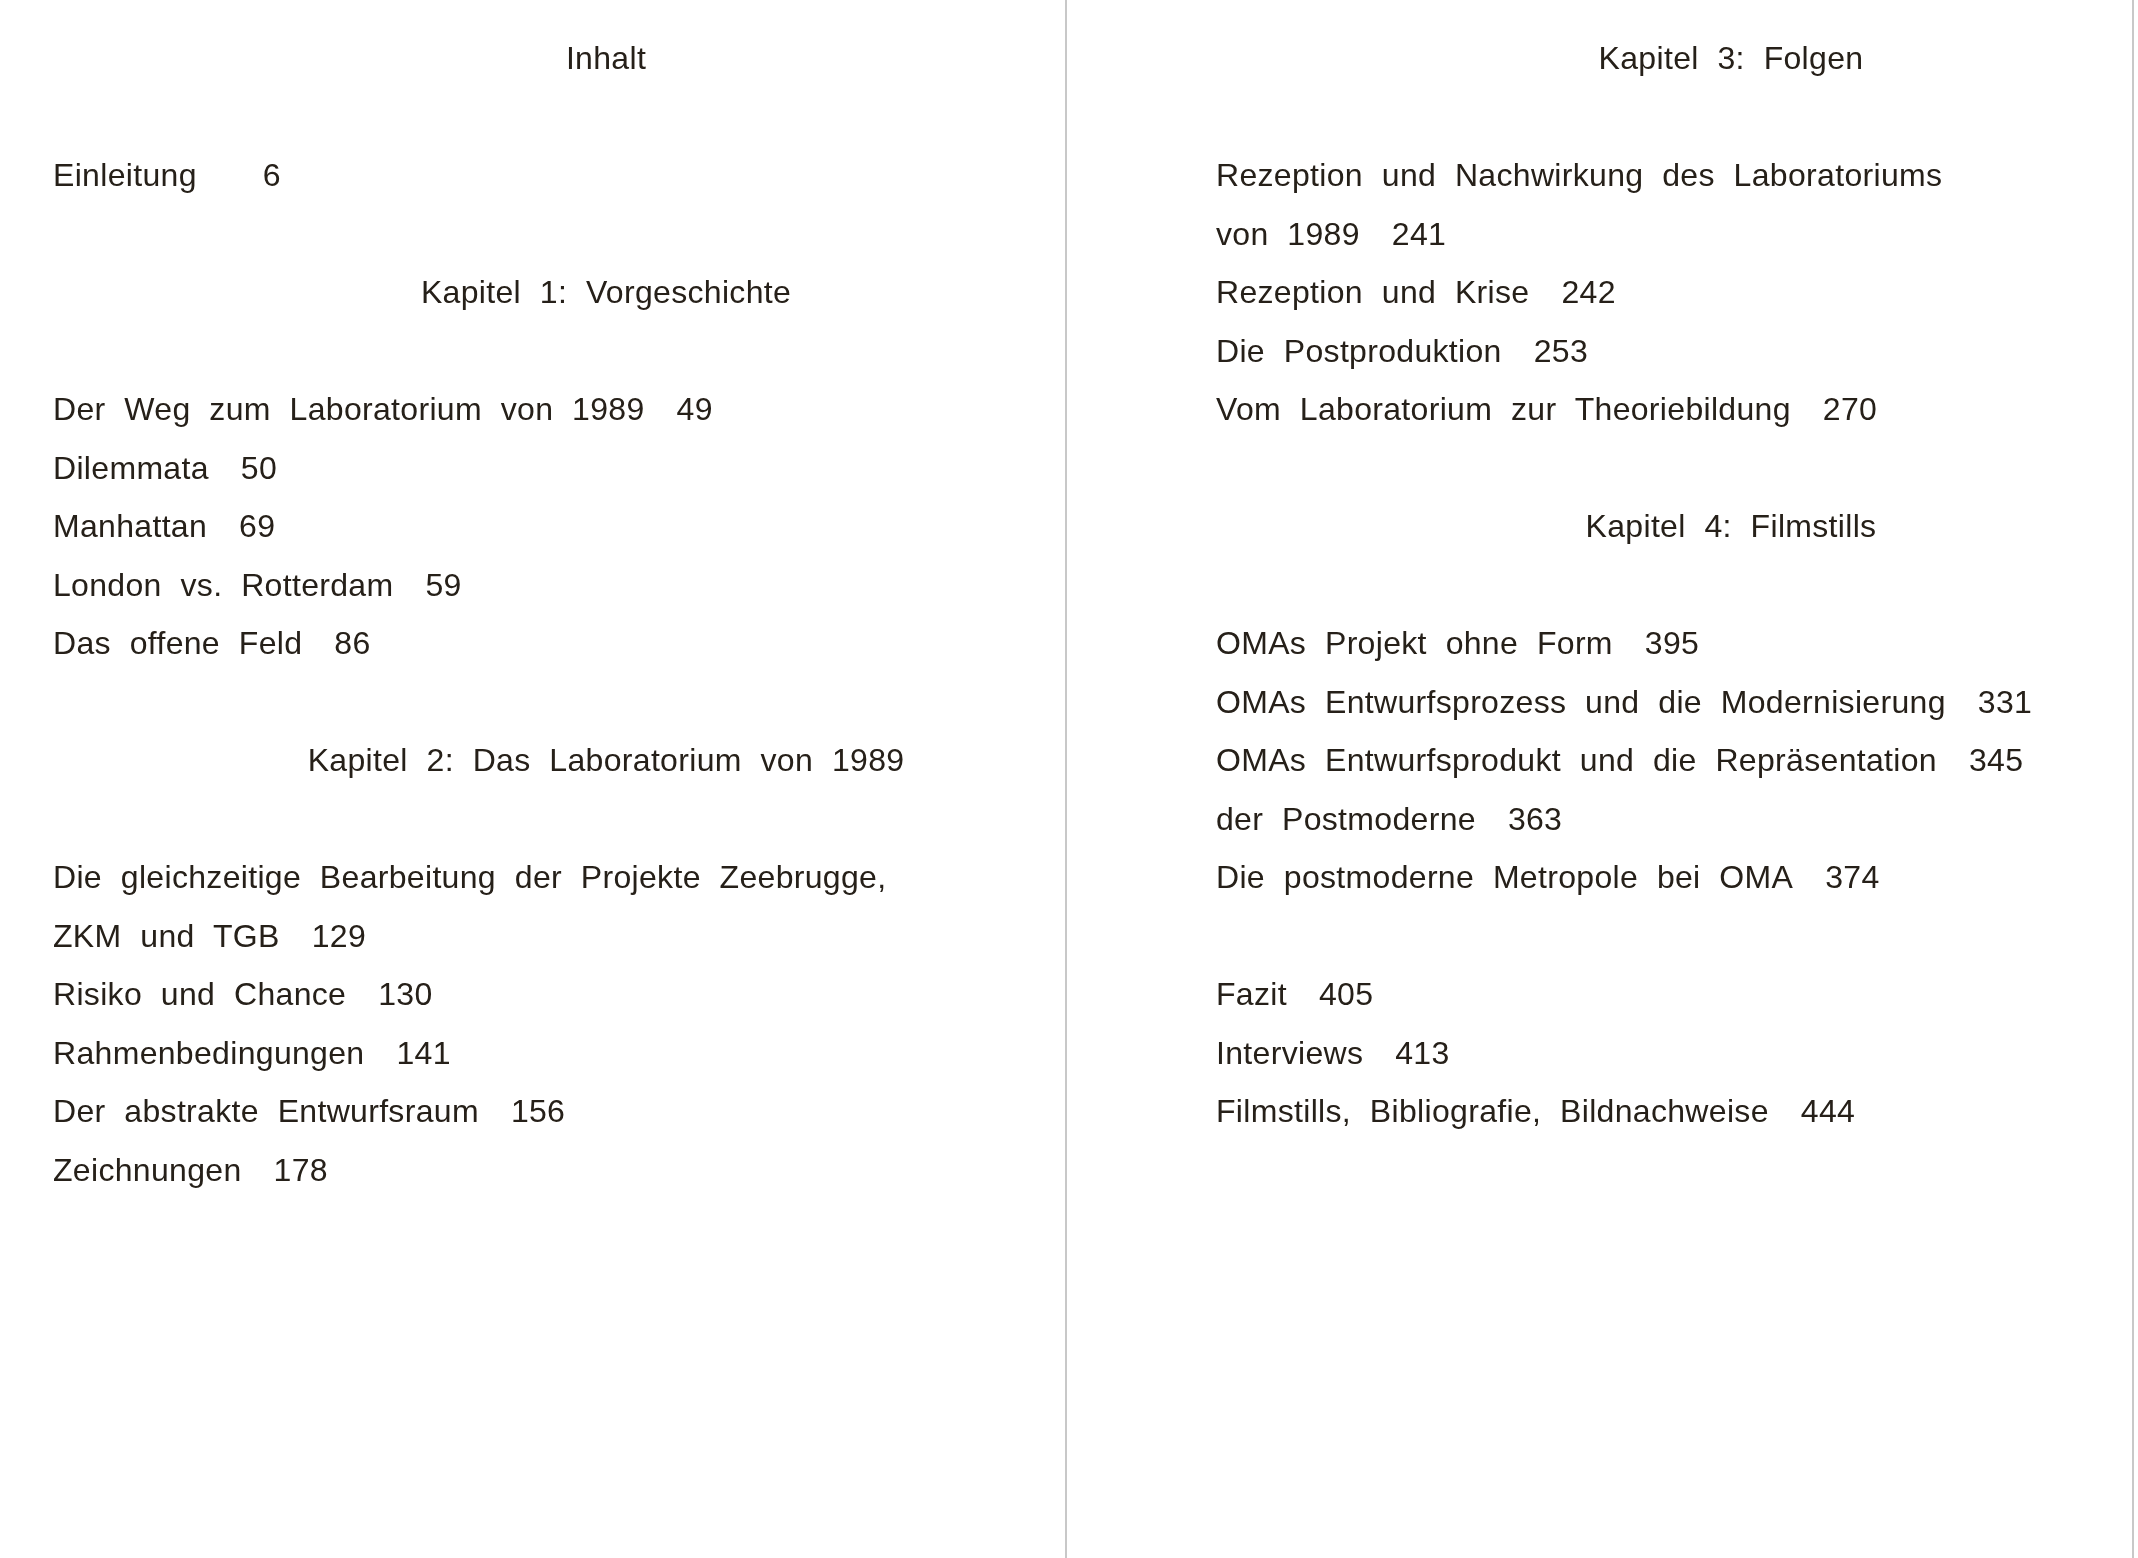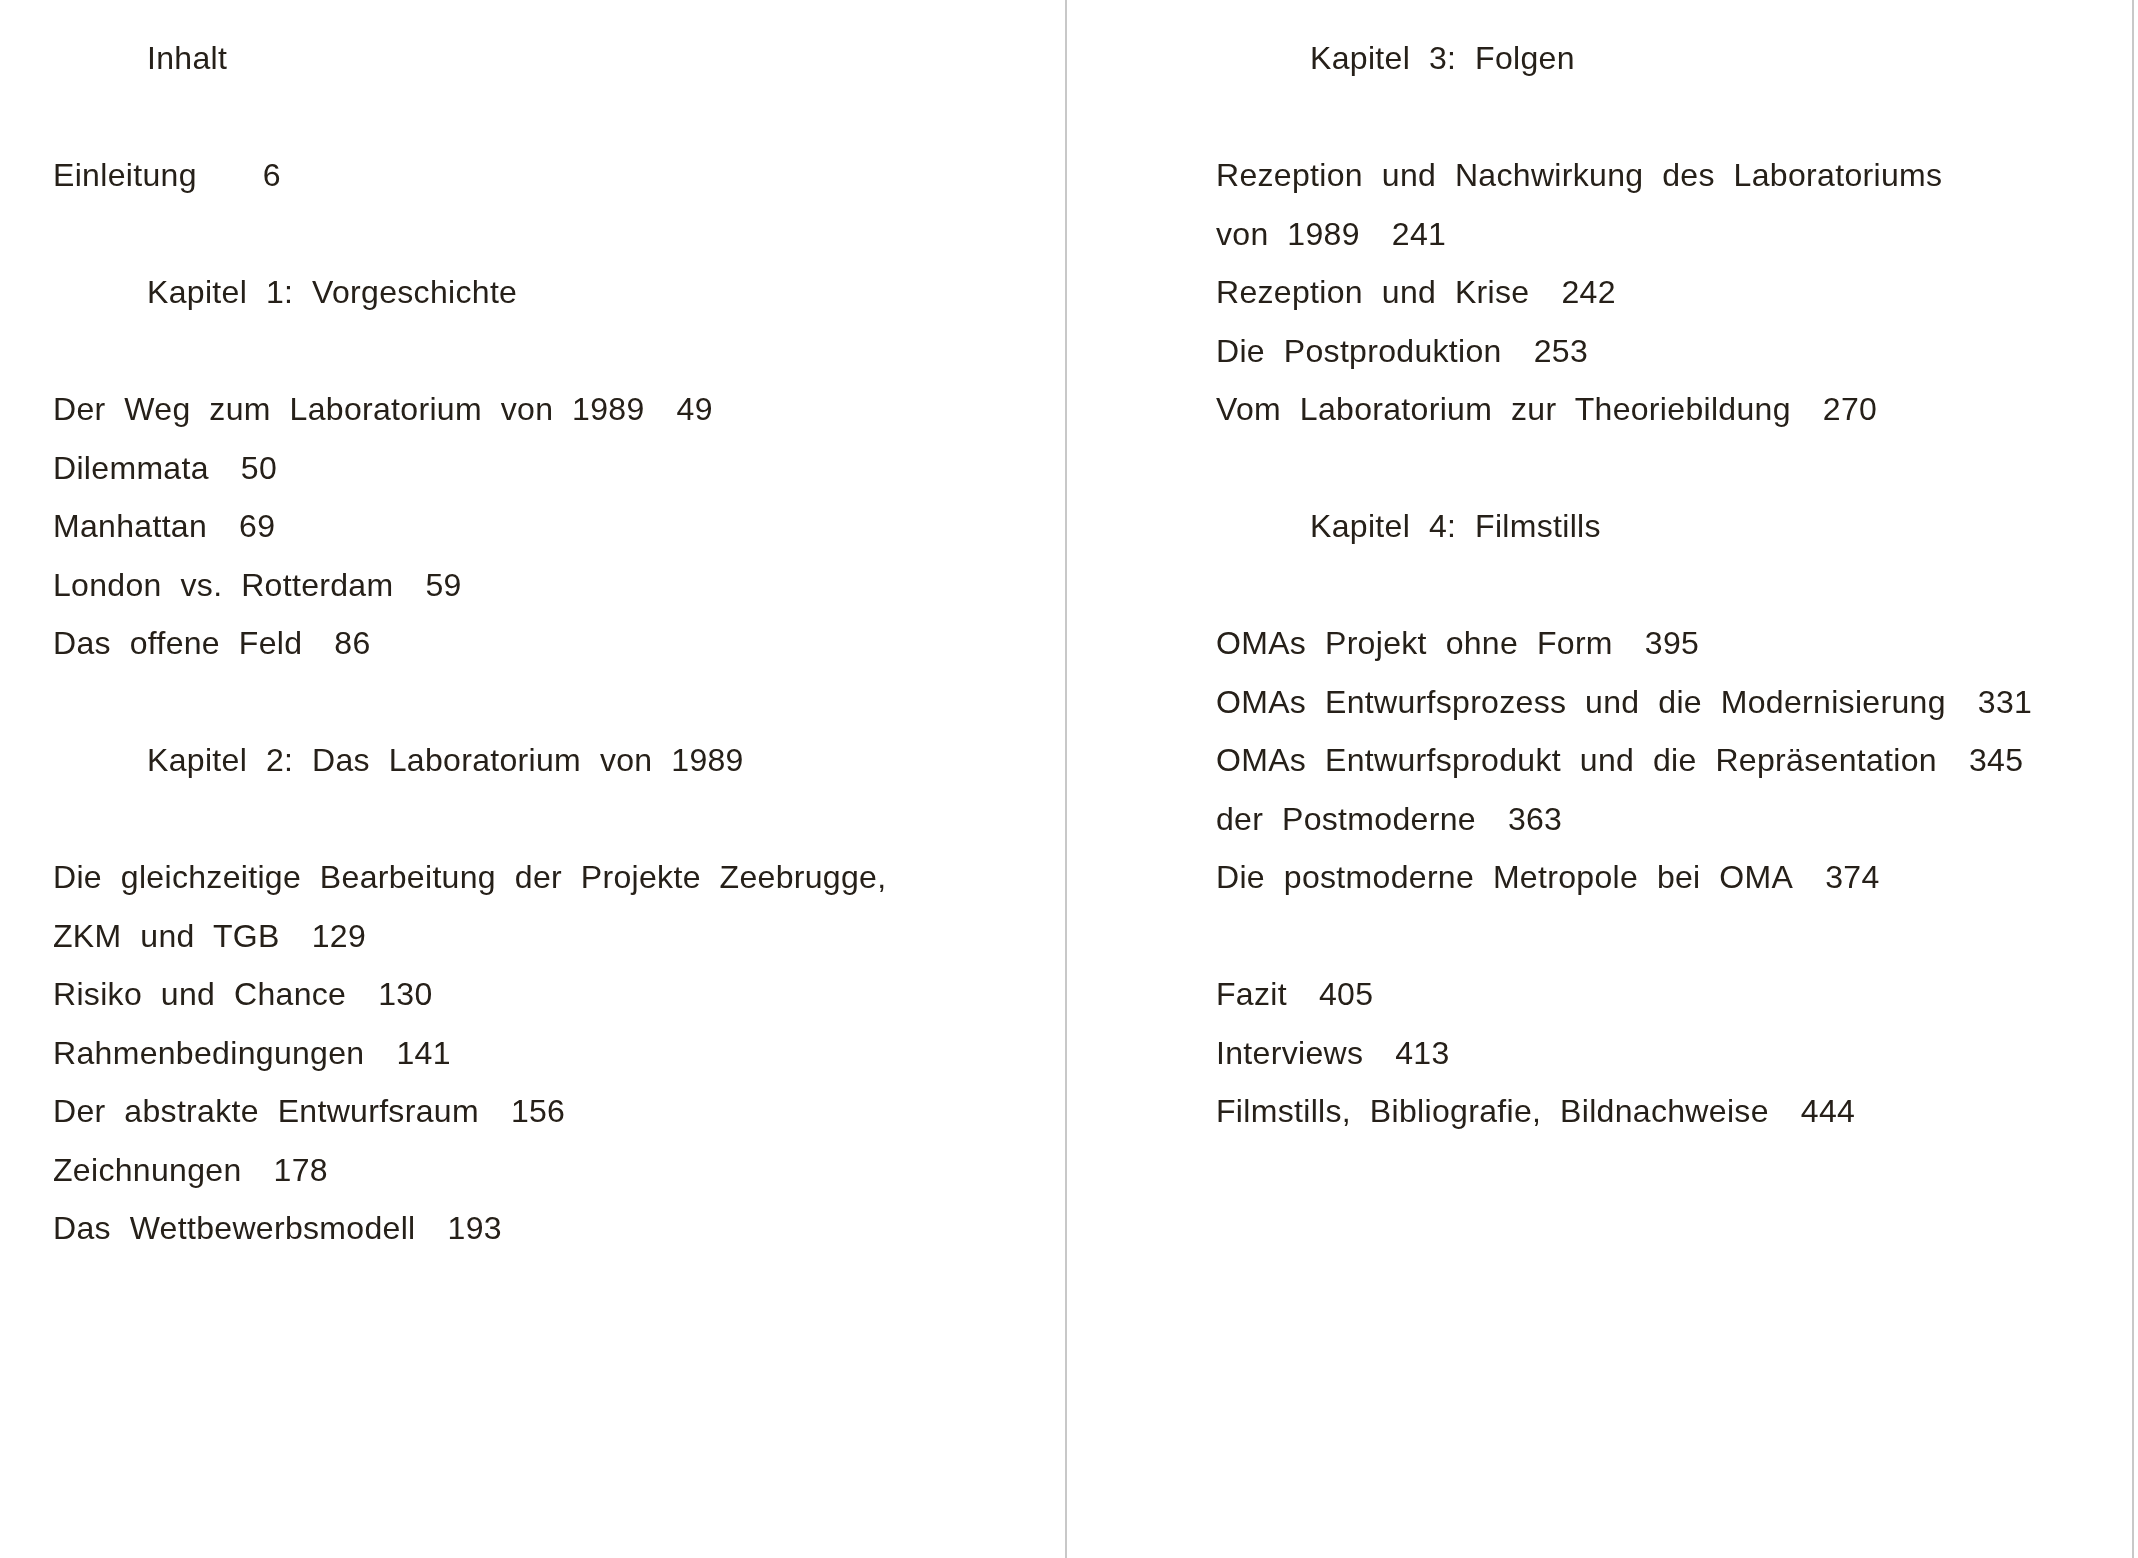--- a/index.html
+++ b/index.html
@@ -32,21 +32,21 @@
     font-size: 32px;
     line-height: 58.5px;
     color: var(--text);
     letter-spacing: 0.01em;
     word-spacing: 0.30em;
     white-space: nowrap;
   }
   .page.left  { left: 53px;   width: 1012px; }
   .page.right { left: 1196px; width: 936px; margin-left: 20px;  }
   .line { min-height: 58.5px; }
-  .line.heading { padding-left: 94px; }
+  .line.heading { padding-left: 94px; text-align: center; }
   .pg { margin-left: 32px; }
   .line.wide-gap .pg { margin-left: 66px; }
 </style>
 </head>
 <body>
 
 <div class="canvas">
   <div class="page left">
       <div class="line heading">
     <span>Inhalt</span>
@@ -100,23 +100,20 @@
     <span>Risiko und Chance</span><span class="pg">130</span>
   </div>
       <div class="line entry">
     <span>Rahmenbedingungen</span><span class="pg">141</span>
   </div>
       <div class="line entry">
     <span>Der abstrakte Entwurfsraum</span><span class="pg">156</span>
   </div>
       <div class="line entry">
     <span>Zeichnungen</span><span class="pg">178</span>
-  </div>
-      <div class="line entry">
-    <span>Das Wettbewerbsmodell</span><span class="pg">193</span>
   </div>
     </div>
 
   <div class="gutter"></div>
 
   <div class="page right">
       <div class="line heading">
     <span>Kapitel 3: Folgen</span>
   </div>
       <div class="line blank">

